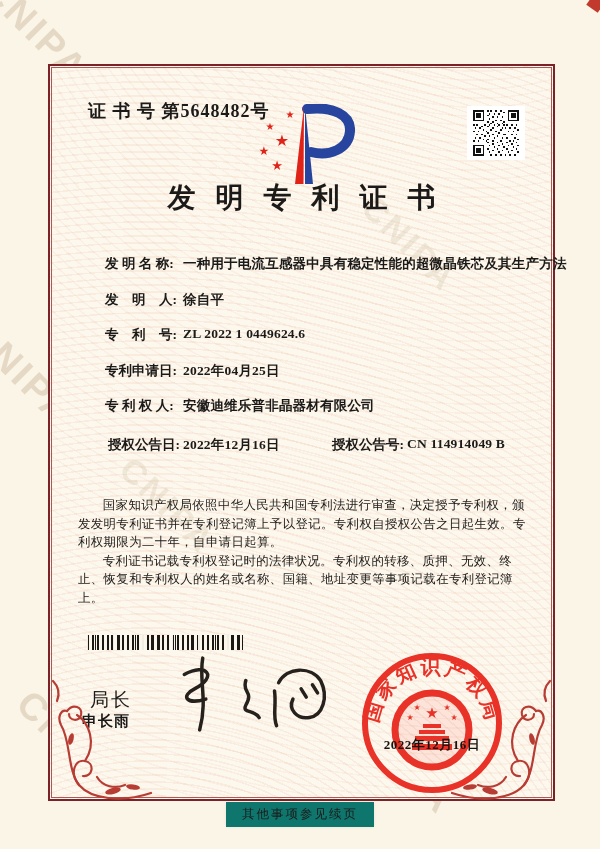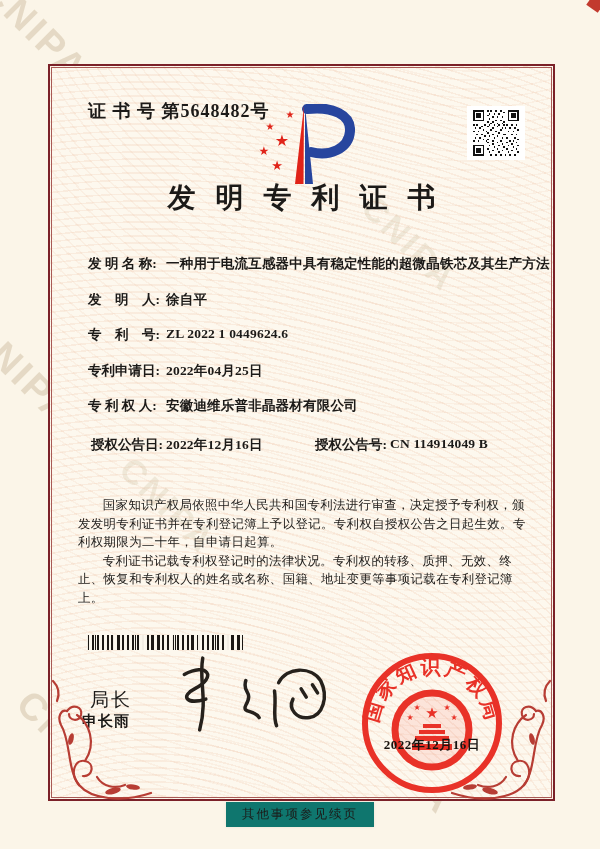--- a/index.html
+++ b/index.html
@@ -37,21 +37,21 @@
   .qr-box{position:absolute;left:417px;top:40px;width:58px;height:54px;background:#fff;padding:4px;}
   .qr-box svg{width:100%;height:100%;display:block;}
   .logo{position:absolute;left:203px;top:38px;width:102px;height:82px;}
   .title{
     position:absolute;left:0;top:113px;width:100%;text-align:center;
     font-size:28px;font-weight:600;letter-spacing:20px;text-indent:20px;white-space:nowrap;
   }
   
   .fields{position:absolute;left:38px;top:186px;width:444px;}
   .field-row{display:flex;align-items:flex-start;height:35.5px;padding-top:3px;font-size:13.5px;font-weight:600;}
-  .flabel{display:inline-block;width:78px;white-space:pre;flex:0 0 78px;}
+  .flabel{display:inline-block;width:78px;white-space:pre;flex:0 0 78px;margin-left:17px;}
   .fvalue{white-space:nowrap;letter-spacing:0.2px;}
   .field-pair{display:flex;flex:0 0 auto;text-align:center;}
   .pair-1{width:224px;}
   
   .body-text{
     position:absolute;left:28px;top:430px;width:452px;
     font-size:12.4px;line-height:18.6px;letter-spacing:0.4px;font-weight:500;
   }
   .body-text p{text-indent:2em;}
   

